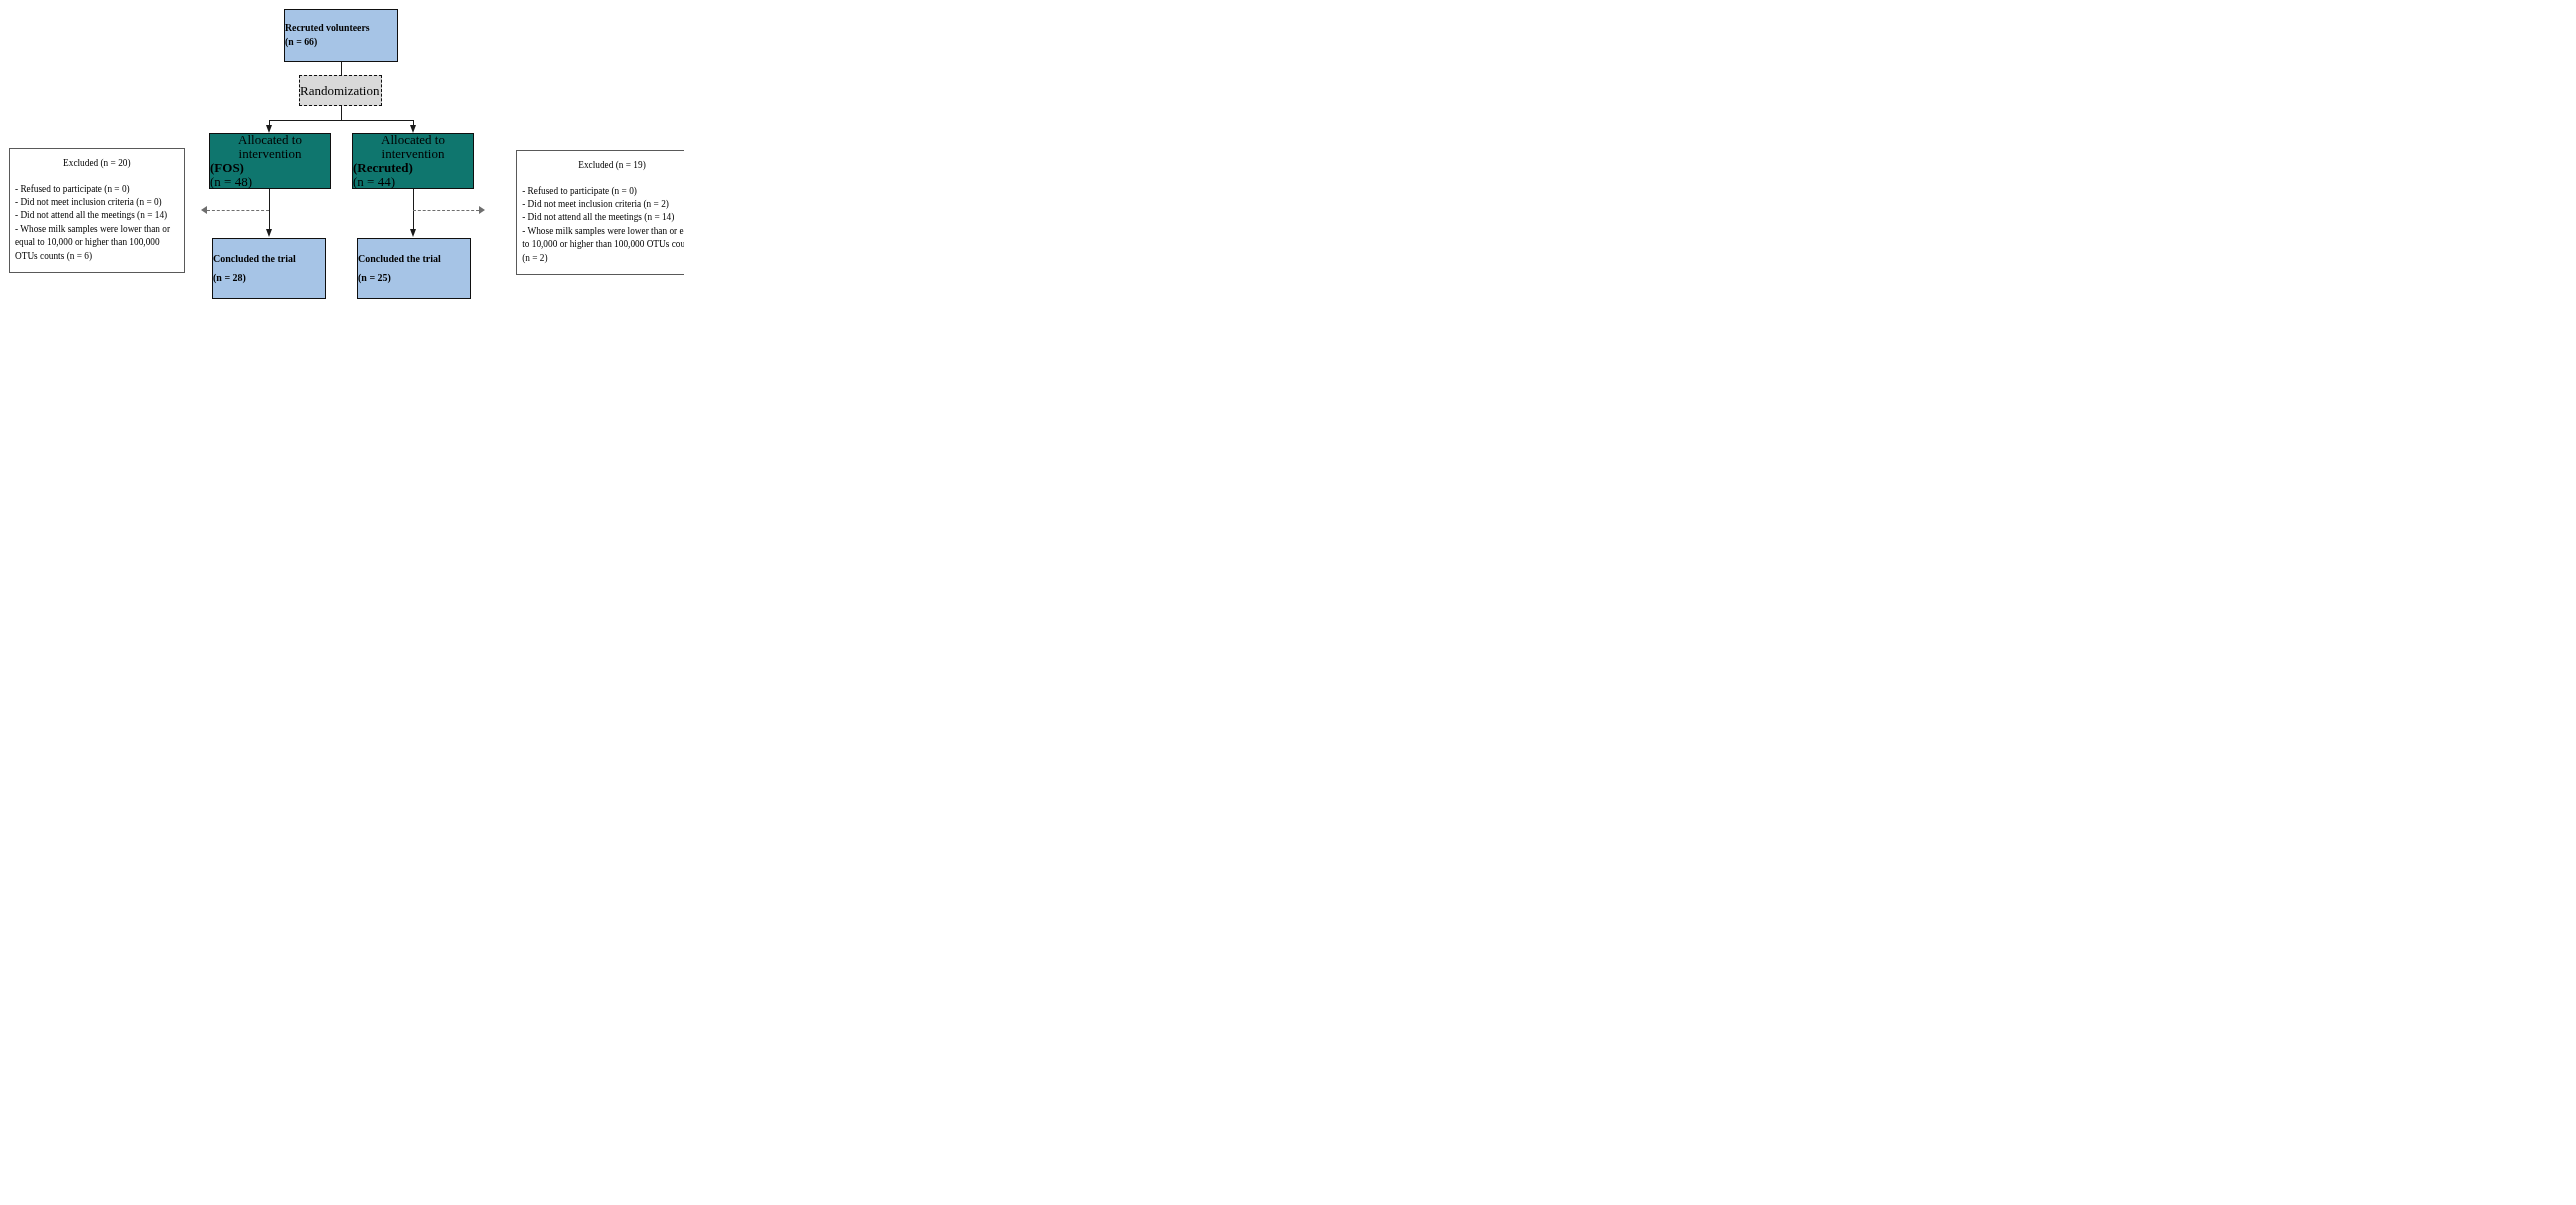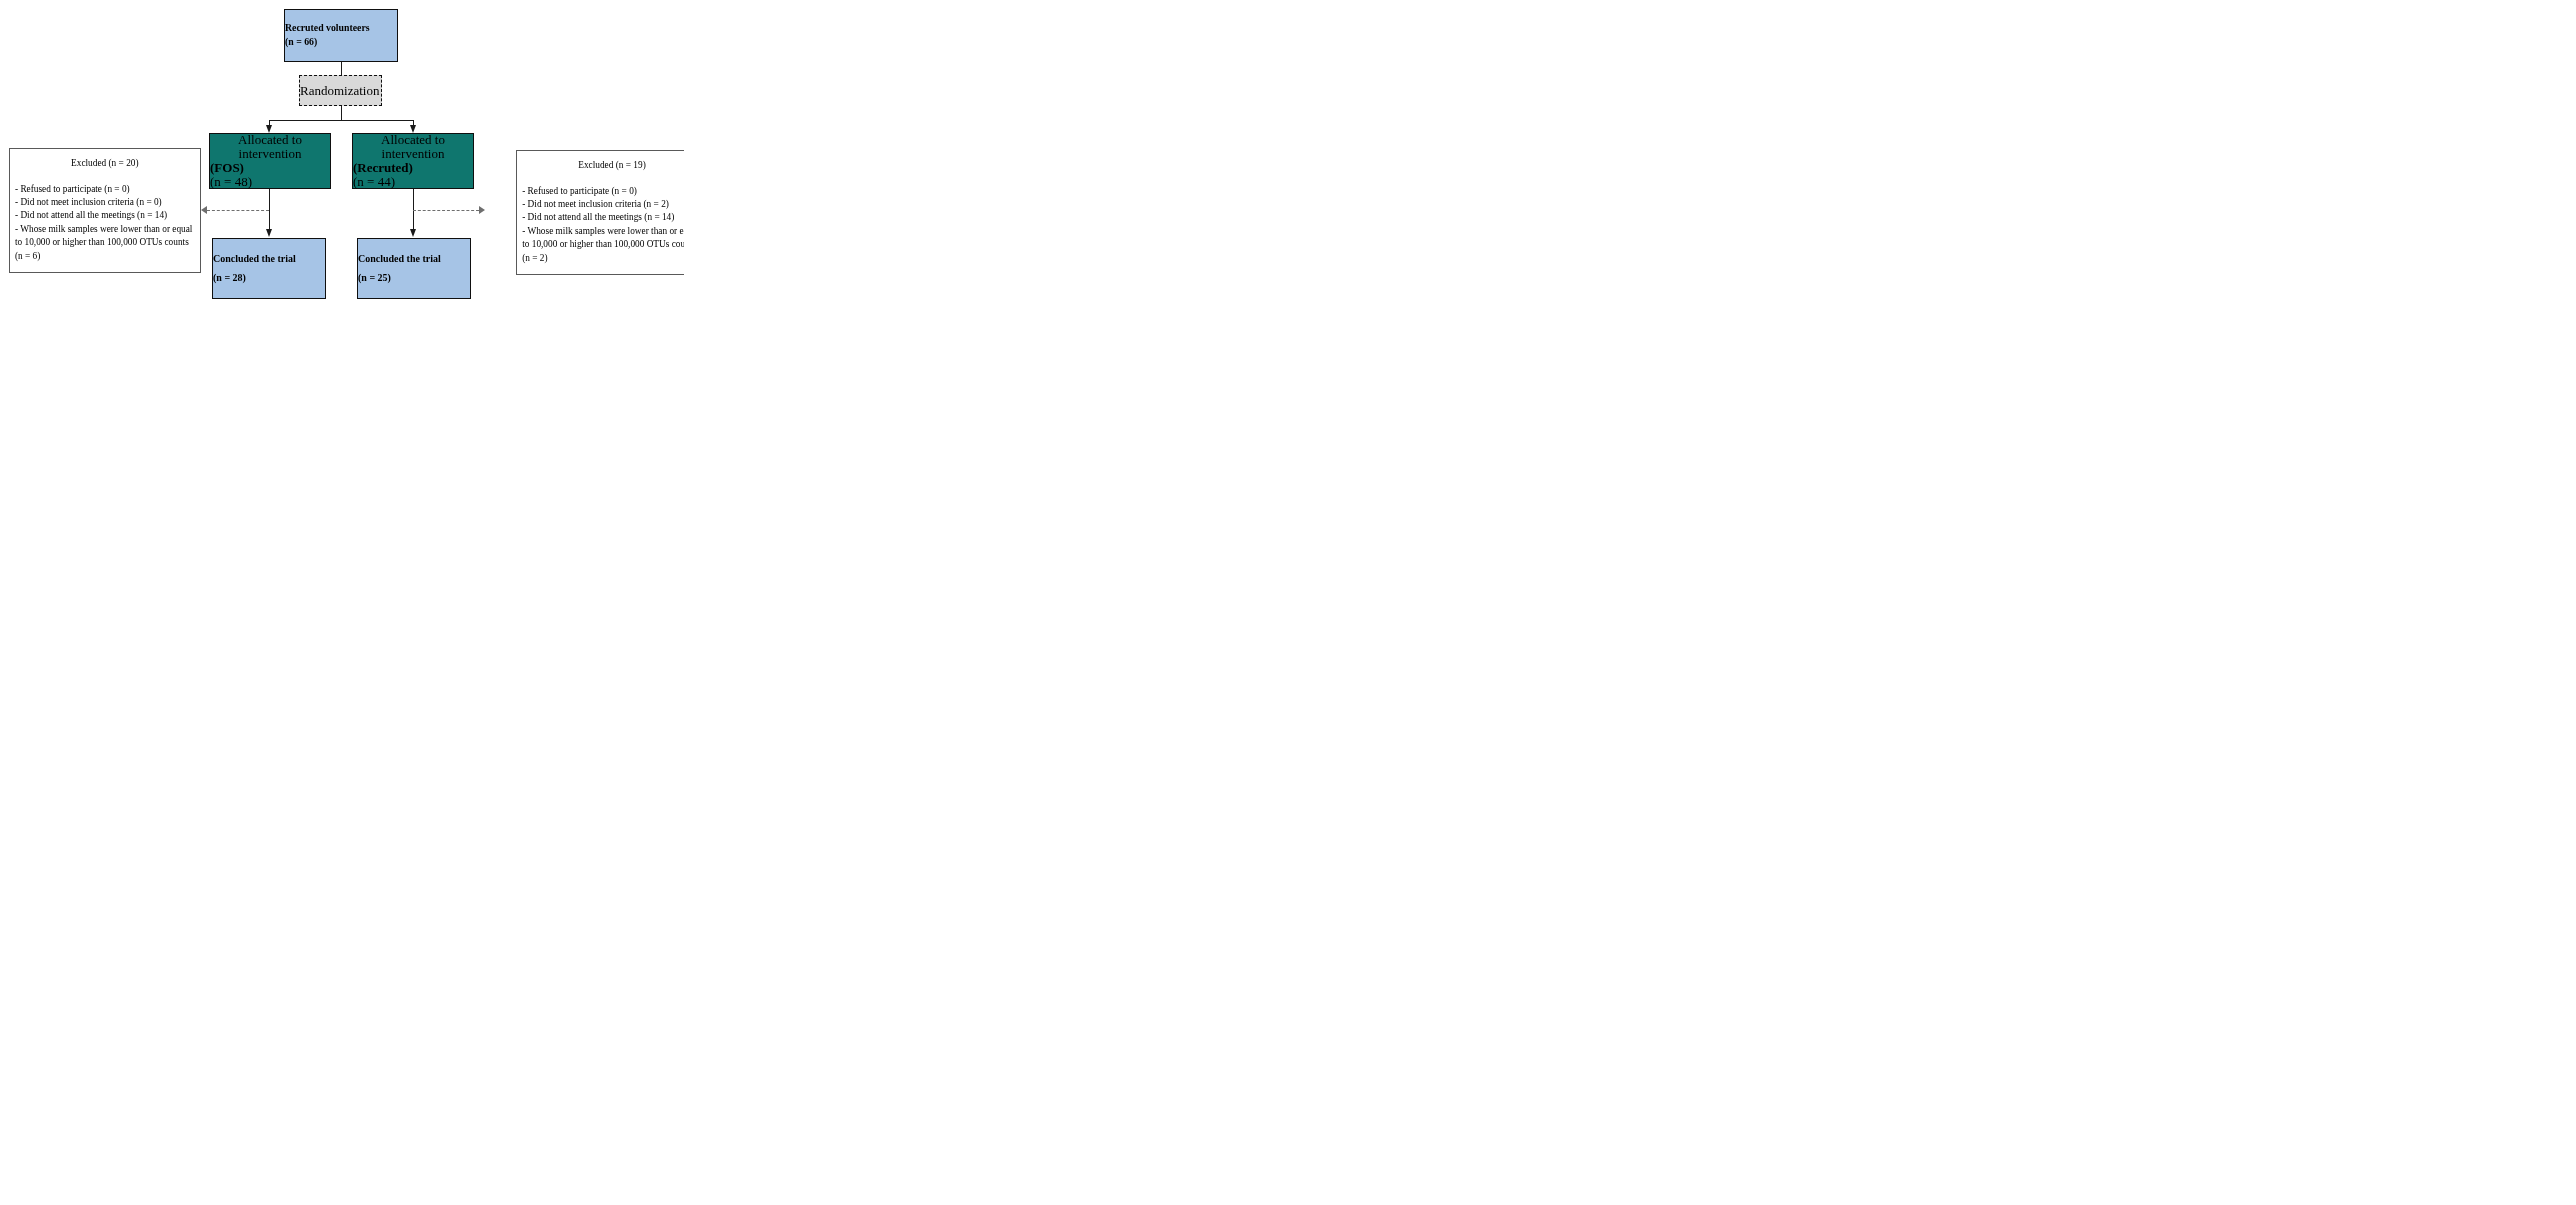--- a/index.html
+++ b/index.html
@@ -27,21 +27,21 @@
   .recruited .ln{font-size:9.8px;}
   .randomization{left:299px;top:75px;width:83px;height:31px;}
   .alloc-left{left:209px;top:133px;width:122px;height:56px;}
   .alloc-right{left:352px;top:133px;width:122px;height:56px;}
   .concluded-left{left:212px;top:238px;width:114px;height:61px;}
   .concluded-right{left:357px;top:238px;width:114px;height:61px;}
   .concluded-left .ln,.concluded-right .ln{font-size:10px;line-height:14px;margin:2.6px 0;}
 
   .excluded{position:absolute;box-sizing:border-box;background:#fff;
             border:1px solid var(--border-gray);padding:8.2px 5.2px 0 5.2px;}
-  .excluded-left{left:8.8px;top:148px;width:192px;height:125px;}
+  .excluded-left{left:8.8px;top:148px;width:176px;height:125px;}
   .excluded-right{left:516px;top:150px;width:192px;height:125px;}
   .excluded .title{text-align:center;font-size:9.3px;line-height:13.4px;}
   .excluded .items{margin-top:12px;}
   .excluded .item{font-size:9.3px;line-height:13.4px;text-align:left;}
 
   .vline{position:absolute;width:1px;background:var(--line-black);}
   .hline{position:absolute;height:1px;background:var(--line-black);}
   .dashline{position:absolute;height:0;border-top:1px dashed var(--arrow-gray);}
 
   .arrow-down{position:absolute;width:0;height:0;

